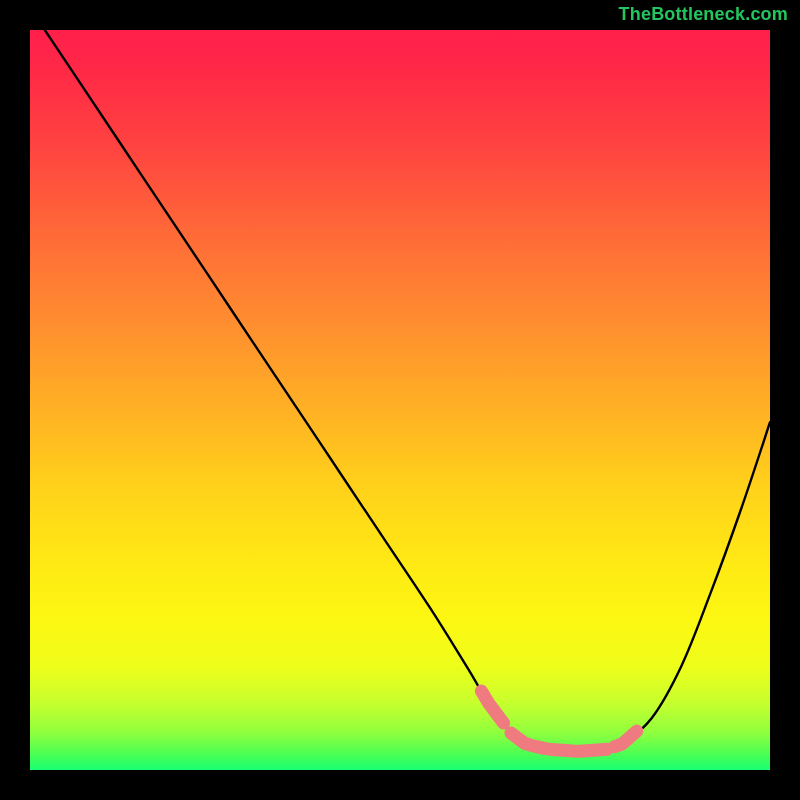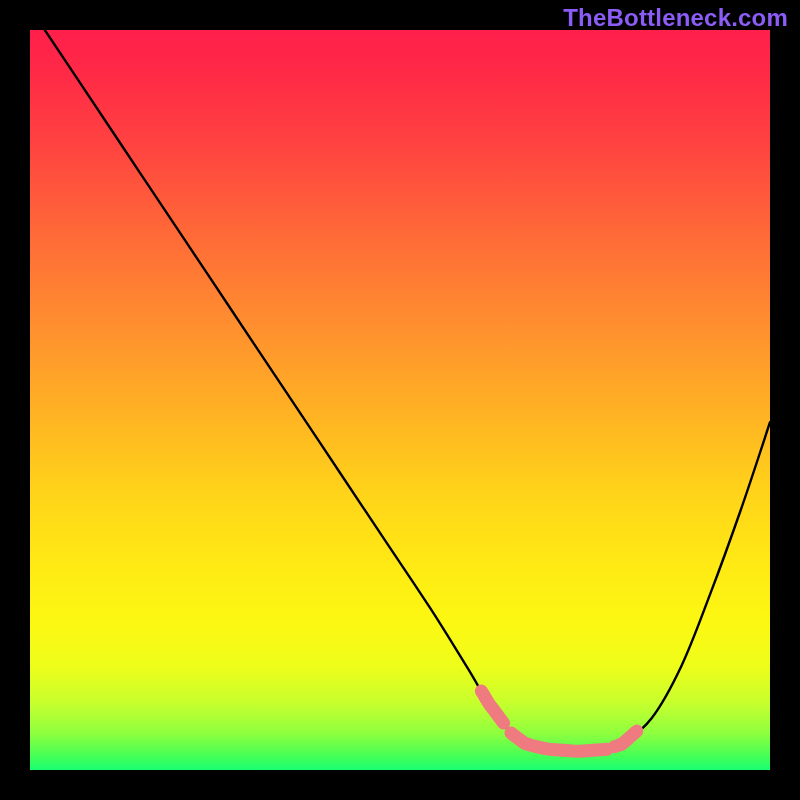--- a/index.html
+++ b/index.html
@@ -14,22 +14,22 @@
   .frame {
     position: relative;
     width: 800px;
     height: 800px;
     background: #000;
   }
   .watermark {
     position: absolute;
     top: 4px;
     right: 12px;
-    color: #8b5cf6;
-    font-size: 24px;
+    color: #22c55e;
+    font-size: 18px;
     font-weight: 600;
     letter-spacing: 0.2px;
     z-index: 5;
     user-select: none;
   }
   .plot-area {
     position: absolute;
     left: 30px;
     top: 30px;
     width: 740px;

